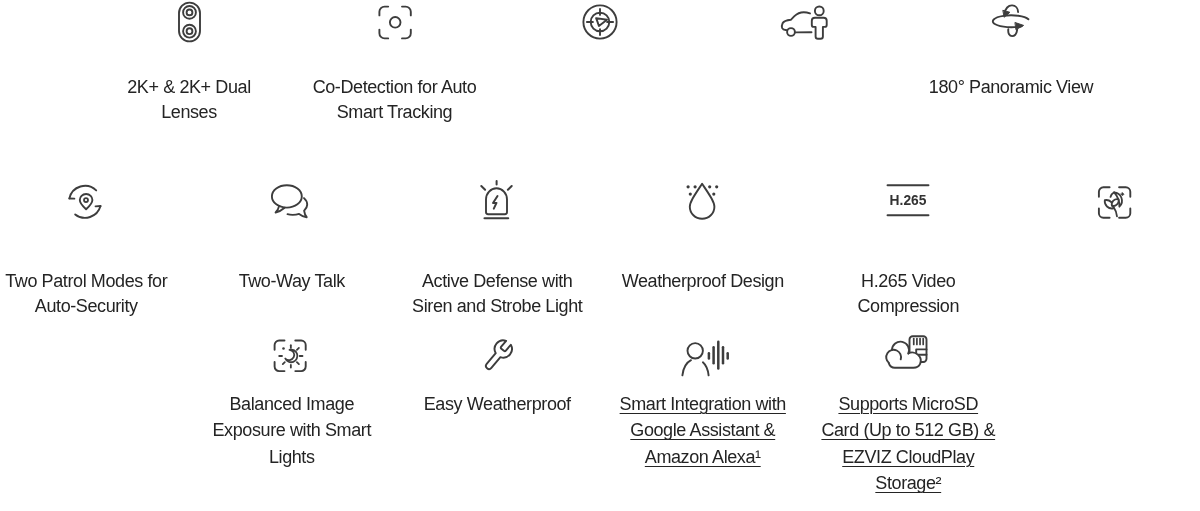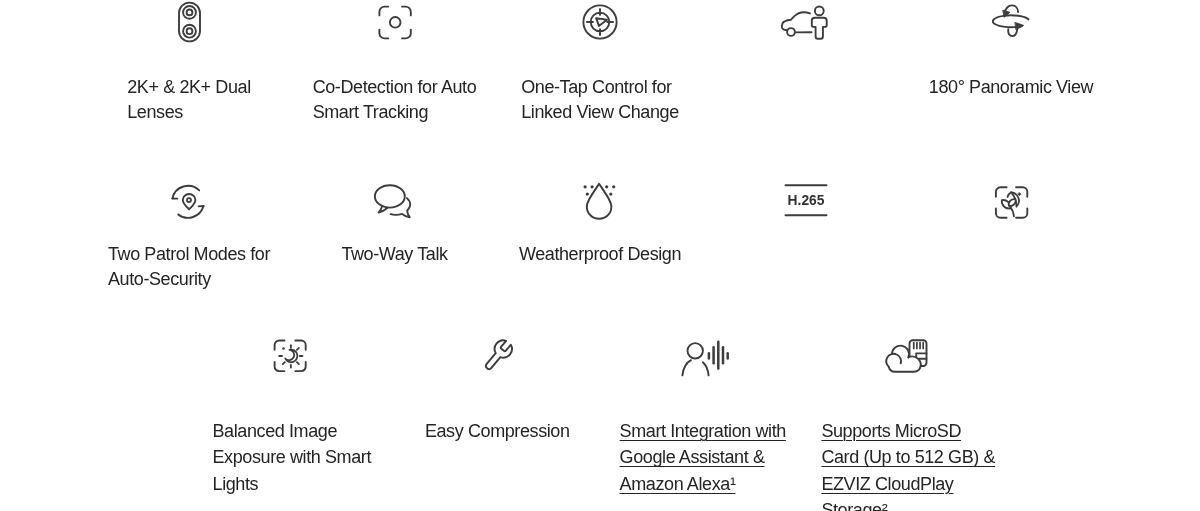--- a/index.html
+++ b/index.html
@@ -2,25 +2,25 @@
 <html><head>
 <meta charset="utf-8">
 <style>
 html,body{margin:0;padding:0}
 body{width:1200px;height:511px;overflow:hidden;background:#fff;font-family:"Liberation Sans",sans-serif;color:#242424;position:relative}
 .row{position:absolute;left:-16.5px;width:1233px;display:flex;justify-content:center}
 .r1{top:2px}
 .r2{top:182px}
 .r3{top:336px}
 .it{width:205.5px;display:flex;flex-direction:column;align-items:center}
-.ic{height:40px;display:flex;align-items:flex-start;justify-content:center}
+.ic{height:40px;display:flex;align-items:flex-end;justify-content:center}
 .ic svg{overflow:visible;display:block}
-.tx{margin-top:33px;font-size:18px;line-height:25.4px;text-align:left;letter-spacing:-0.4px}
-.r2 .tx{margin-top:20px}
-.r3 .tx{margin-top:42px;line-height:26.4px}
+.tx{margin-top:33px;font-size:18px;line-height:25.4px;text-align:center;letter-spacing:-0.4px}
+.r2 .tx{margin-top:47px}
+.r3 .tx{margin-top:15px;line-height:26.4px}
 .lnk{text-decoration:underline;text-underline-offset:3px;text-decoration-thickness:1.2px}
 svg{fill:none;stroke:#3d3d3d;stroke-width:1.9;stroke-linecap:round;stroke-linejoin:round}
 </style>
 </head>
 <body>
 
 <div class="row r1">
 
 <div class="it">
       <div class="ic">
@@ -53,21 +53,20 @@
 <svg width="40" height="40" viewBox="0 0 40 40" stroke-width="2">
   <circle cx="20" cy="20" r="16.6"></circle>
   <circle cx="20" cy="20" r="9.3"></circle>
   <line x1="20" y1="6.9" x2="20" y2="12.9"></line>
   <line x1="20" y1="27.1" x2="20" y2="33.1"></line>
   <line x1="6.9" y1="20" x2="12.9" y2="20"></line>
   <line x1="27.1" y1="20" x2="33.1" y2="20"></line>
   <path d="M 16.1,16.1 L 27,17.8 L 18.9,24 L 17.6,20.1 Z" stroke-width="1.9"></path>
 </svg>
 </div>
-      <div class="tx">One-Tap Control for<br>Linked View Change</div>
     </div>
 
 
 <div class="it">
       <div class="ic">
 <svg width="50" height="40" viewBox="0 0 50 40">
           <g transform="translate(-3,0)">
   <circle cx="41.3" cy="8.9" r="4.4"></circle>
   <path d="M 36.9,15.7 H 45.6 Q 48.7,15.7 48.7,18.8 V 22.9 Q 48.7,24.9 46.7,24.9 H 44.9 V 34.5 Q 44.9,36.8 42.6,36.8 H 39.9 Q 37.6,36.8 37.6,34.5 V 24.9 H 35.8 Q 33.8,24.9 33.8,22.9 V 18.8 Q 33.8,15.7 36.9,15.7 Z"></path>
   <path d="M 32,11.4 C 26,9.2 20,10.6 16.4,14.2 L 12.8,17.8 C 8.6,18.3 5.6,19.4 4.6,21.3 C 3.8,22.9 3.7,24.8 4.2,26.1 C 4.8,27.3 6,27.9 7.6,28 L 8.9,28.1"></path>
@@ -113,20 +112,33 @@
       <div class="ic">
 <svg width="44" height="40" viewBox="0 0 44 40" stroke-width="2.1">
   <ellipse cx="16.85" cy="14.45" rx="14.95" ry="11.15"></ellipse>
   <path d="M 9.2,23.9 C 8.6,26.4 7.2,28.9 5.6,30.5 C 8.8,29.8 12.3,27.7 14.6,25.7"></path>
   <path d="M 34,16.1 C 36.2,18 37.3,20.4 37.2,22.9 C 37.1,25.1 36,27.1 34.1,28.7 C 34.4,31.1 35.3,33.4 36.7,35.2 C 33.8,34.7 31.1,33.5 29.1,31.9 C 27.1,32.6 24.9,32.9 22.7,32.9 C 20.9,32.9 19.1,32.7 17.5,32.2"></path>
 </svg>
 </div>
       <div class="tx">Two-Way Talk</div>
     </div>
 
+<div class="it">
+      <div class="ic">
+<svg width="40" height="40" viewBox="0 0 40 40">
+  <path d="M 11.2,32.2 H 27.8 Q 30,32.2 30,30 V 17.5 C 30,11.3 25.3,6.3 19.5,6.3 C 13.7,6.3 9,11.3 9,17.5 V 30 Q 9,32.2 11.2,32.2 Z"></path>
+  <line x1="7.5" y1="36.2" x2="31.2" y2="36.2" stroke-width="2.1"></line>
+  <line x1="19.6" y1="-0.9" x2="19.6" y2="2.6" stroke-width="2"></line>
+  <line x1="4.3" y1="4" x2="8.1" y2="7.8" stroke-width="2"></line>
+  <line x1="34.7" y1="4" x2="30.9" y2="7.8" stroke-width="2"></line>
+  <path d="M 20.5,14 L 16,21 L 19.5,20.9 L 16.8,26.6" stroke-width="2"></path>
+</svg>
+</div>
+      <div class="tx">Active Defense with<br>Siren and Strobe Light</div>
+    </div>
 
 <div class="it">
       <div class="ic">
 <svg width="40" height="40" viewBox="0 0 40 40" stroke-width="2">
   <path d="M 19.1,1.8 C 16.6,5.6 12.2,11.8 9.5,16.8 C 7.8,20 6.8,22.4 6.8,24.7 C 6.8,31.4 12.3,36.7 19.1,36.7 C 25.9,36.7 31.4,31.4 31.4,24.7 C 31.4,22.4 30.4,20 28.7,16.8 C 26,11.8 21.6,5.6 19.1,1.8 Z"></path>
   <g fill="#3d3d3d" stroke="none">
     <circle cx="5.1" cy="4.8" r="1.6"></circle>
     <circle cx="12.1" cy="4.8" r="1.6"></circle>
     <circle cx="26.7" cy="4.8" r="1.6"></circle>
     <circle cx="33.7" cy="4.8" r="1.6"></circle>
@@ -139,20 +151,21 @@
     </div>
 
 <div class="it">
       <div class="ic">
 <svg width="44" height="40" viewBox="0 0 44 40" stroke-width="2.1">
   <line x1="1.5" y1="3.3" x2="42.5" y2="3.3"></line>
   <line x1="1.5" y1="33.3" x2="42.5" y2="33.3"></line>
   <text x="22" y="23.4" font-size="13.8" font-weight="bold" font-family="Liberation Sans, sans-serif" text-anchor="middle" fill="#333" stroke="none">H.265</text>
 </svg>
 </div>
+      <div class="tx">H.265 Video<br>Compression</div>
     </div>
 
 <div class="it">
       <div class="ic">
 <svg width="40" height="40" viewBox="0 0 40 40" stroke-width="2">
   <path d="M 15.6,5.3 L 9.4,5.3 A 4.5,4.5 0 0 0 4.9,9.8 L 4.9,14.8"></path>
   <path d="M 25.1,5.3 L 31.8,5.3 A 4.5,4.5 0 0 1 36.3,9.8 L 36.3,14.8"></path>
   <path d="M 15.6,35.7 L 9.4,35.7 A 4.5,4.5 0 0 1 4.9,31.2 L 4.9,26.4"></path>
   <path d="M 25.1,35.7 L 31.8,35.7 A 4.5,4.5 0 0 0 36.3,31.2 L 36.3,26.4"></path>
   <path d="M 16.5,14.9 C 17.1,12.9 18.4,11.3 20.1,10.3" stroke-width="1.8"></path>
@@ -191,21 +204,21 @@
 </div>
       <div class="tx">Balanced Image<br>Exposure with Smart<br>Lights</div>
     </div>
 
 <div class="it">
       <div class="ic">
 <svg width="40" height="40" viewBox="0 0 40 40">
   <path transform="translate(3.7,2.0) scale(1.44) rotate(-5 11.5 11.5)" stroke-width="1.33" d="M14.7 6.3a1 1 0 0 0 0 1.4l1.6 1.6a1 1 0 0 0 1.4 0l3.77-3.77a6 6 0 0 1-7.94 7.94l-6.91 6.91a2.12 2.12 0 0 1-3-3l6.91-6.91a6 6 0 0 1 7.94-7.94l-3.76 3.76z"></path>
 </svg>
 </div>
-      <div class="tx">Easy Compression</div>
+      <div class="tx">Easy Weatherproof</div>
     </div>
 
 <div class="it">
       <div class="ic">
 <svg width="50" height="40" viewBox="0 0 50 40" stroke-width="2.2">
           <g transform="translate(2,0)">
   <circle cx="15.2" cy="14.8" r="7.7"></circle>
   <path d="M 2.4,39.4 C 3.2,32.2 6.4,26.6 11,24.2"></path>
   <path d="M 22.9,26.3 C 25.7,28.8 28,33.6 28.6,39.4"></path>
   <g stroke-width="2.5">

